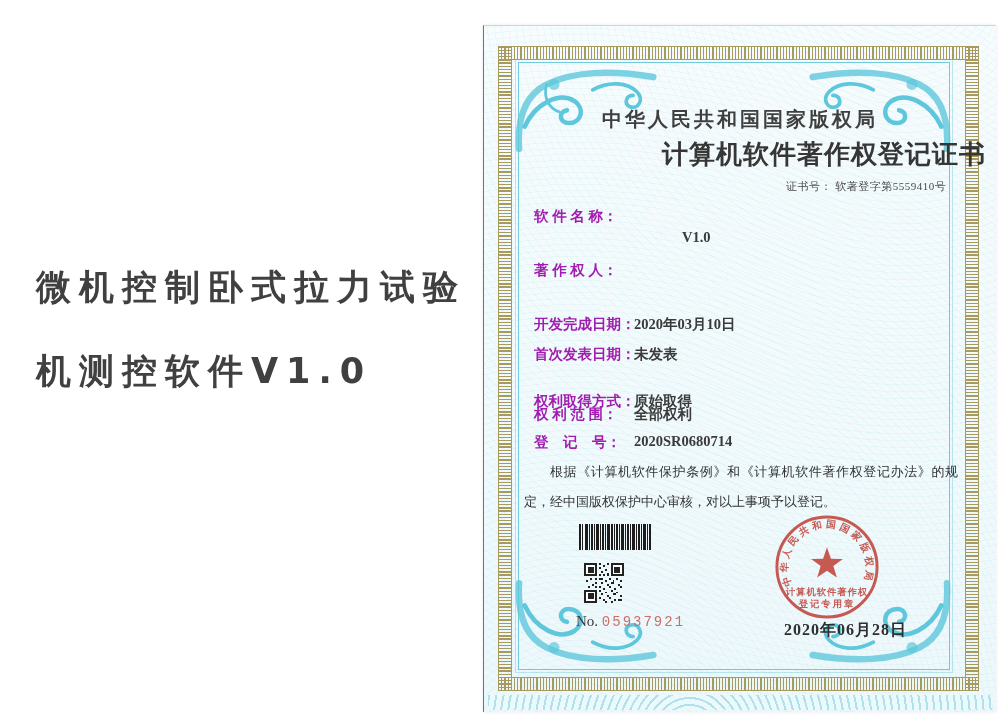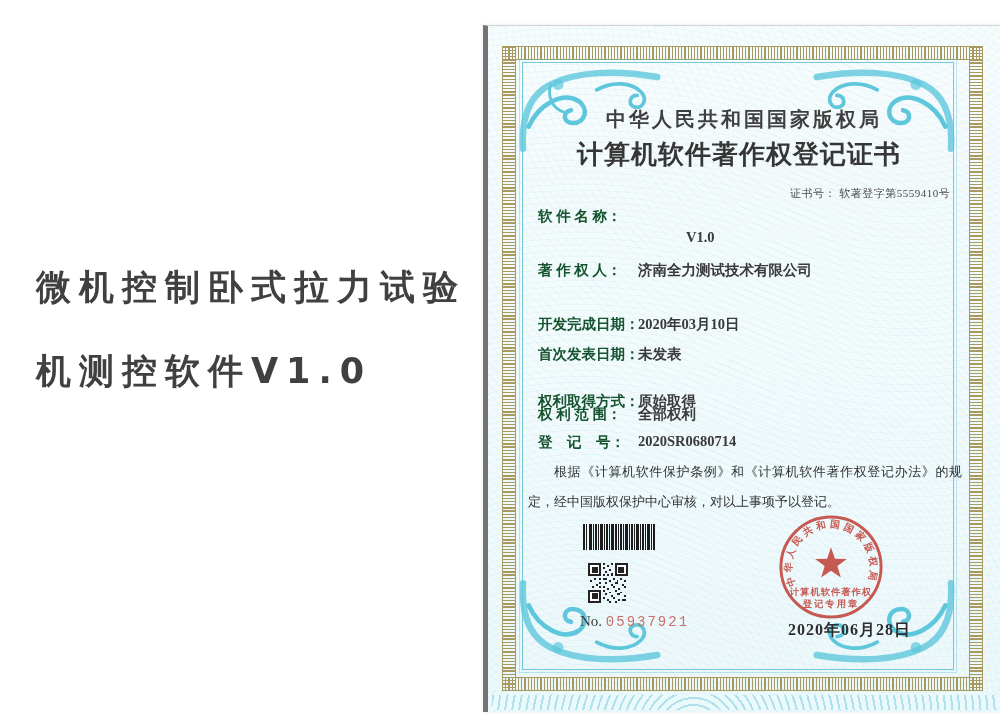--- a/index.html
+++ b/index.html
@@ -12,21 +12,21 @@
     position:absolute;left:36px;color:#404040;white-space:nowrap;
     font-family:"DejaVu Sans","Liberation Sans",sans-serif;
     font-weight:bold;font-size:35px;letter-spacing:8px;
   }
   #hl1{top:264px;}
   #hl2{top:348px;}
 
   
   .paper{
     position:absolute;left:483px;top:25px;width:512px;height:686px;
-    background:#fdfefe;border-top:1px solid #d4d4d4;border-left:5px solid #737373;
+    background:#fdfefe;border-top:1px solid #d4d4d4;border-left:1px solid #737373;
     box-shadow:0 0 3px rgba(0,0,0,.10);
   }
   .watermark{
     position:absolute;inset:0;
     background:
       repeating-radial-gradient(circle at 18% 108%, rgba(125,205,222,.09) 0 1px, transparent 1px 6px),
       repeating-radial-gradient(circle at 82% -8%, rgba(125,205,222,.09) 0 1px, transparent 1px 7px),
       linear-gradient(#f7fcfd,#edf8fb);
   }
   
@@ -58,28 +58,28 @@
   .fl-bl{left:30px;bottom:46px;transform:scaleY(-1);}
   .fl-br{right:44px;bottom:46px;transform:scale(-1,-1);}
   .flourish path{stroke:#5ec7dc;fill:none;stroke-linecap:round;}
 
   
   .issuer{
     position:absolute;top:80px;left:0;right:0;text-align:center;
     font-size:20px;font-weight:bold;letter-spacing:3px;color:#3f3f3f;
   }
   .certtitle{
-    position:absolute;top:111px;left:0;right:10px;text-align:center;
+    position:absolute;top:111px;left:0;right:10px;text-align:right;
     font-size:26px;font-weight:bold;letter-spacing:1px;color:#363636;
   }
-  .certno{position:absolute;top:153px;left:302px;font-size:11px;color:#4a4a4a;letter-spacing:.5px;margin-top:7px;}
+  .certno{position:absolute;top:153px;left:302px;font-size:11px;color:#4a4a4a;letter-spacing:.5px;}
 
   
   .frow{position:absolute;left:50px;right:28px;font-size:14.5px;color:#333;white-space:nowrap;}
-  .flabel{font-weight:bold;color:#14532d;}
+  .flabel{font-weight:bold;color:#a21caf;}
   .fvalue{position:absolute;left:100px;font-weight:bold;color:#3a3a3a;}
   .fvalue2{position:absolute;left:150px;top:203px;font-size:14.5px;font-weight:bold;color:#3a3a3a;margin-left:48px;}
   .r0{top:181px;} .r1{top:235px;} .r2{top:289px;} .r3{top:319px;} .r4{top:366px;} .r5{top:379px;} .r6{top:407px;}
 
   .statement{
     position:absolute;left:40px;top:431px;width:434px;
     font-size:13px;line-height:30px;color:#333;text-indent:2em;text-align:justify;
   }
 
   .barcode{position:absolute;left:95px;top:498px;width:72px;height:26px;}
@@ -157,21 +157,20 @@
     <span>软著登字第5559410号</span>
   </div>
 
   <div class="frow r0">
     <span class="flabel">软 件 名 称：</span>
   </div>
   <div class="fvalue2">V1.0</div>
 
   <div class="frow r1">
     <span class="flabel">著 作 权 人：</span>
-    <span class="fvalue">济南全力测试技术有限公司</span>
   </div>
   <div class="frow r2">
     <span class="flabel">开发完成日期：</span>
     <span class="fvalue">2020年03月10日</span>
   </div>
   <div class="frow r3">
     <span class="flabel">首次发表日期：</span>
     <span class="fvalue">未发表</span>
   </div>
   <div class="frow r4">

